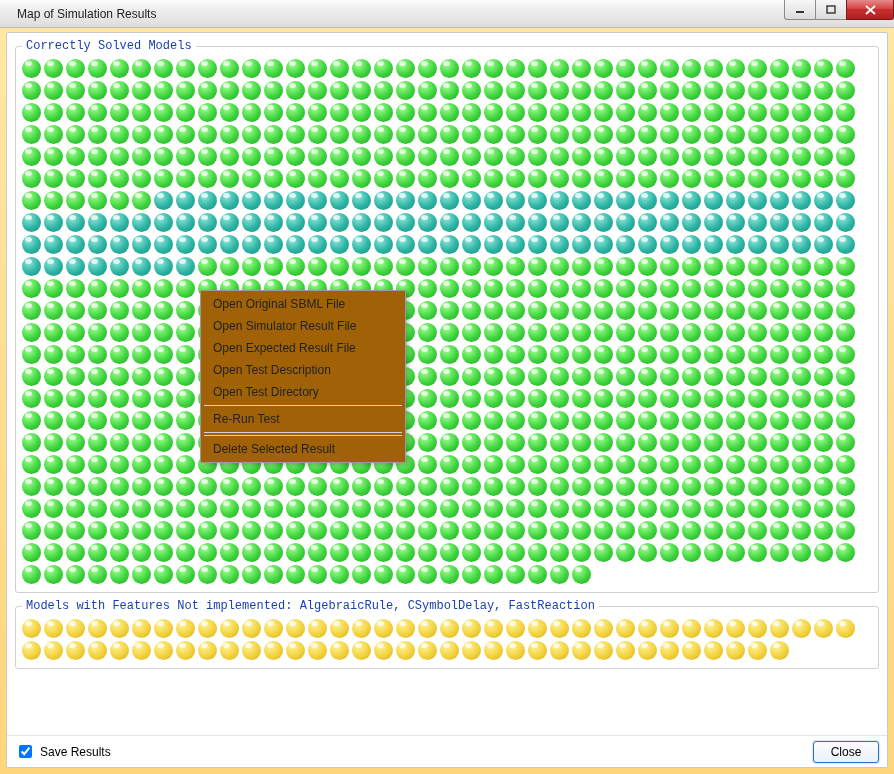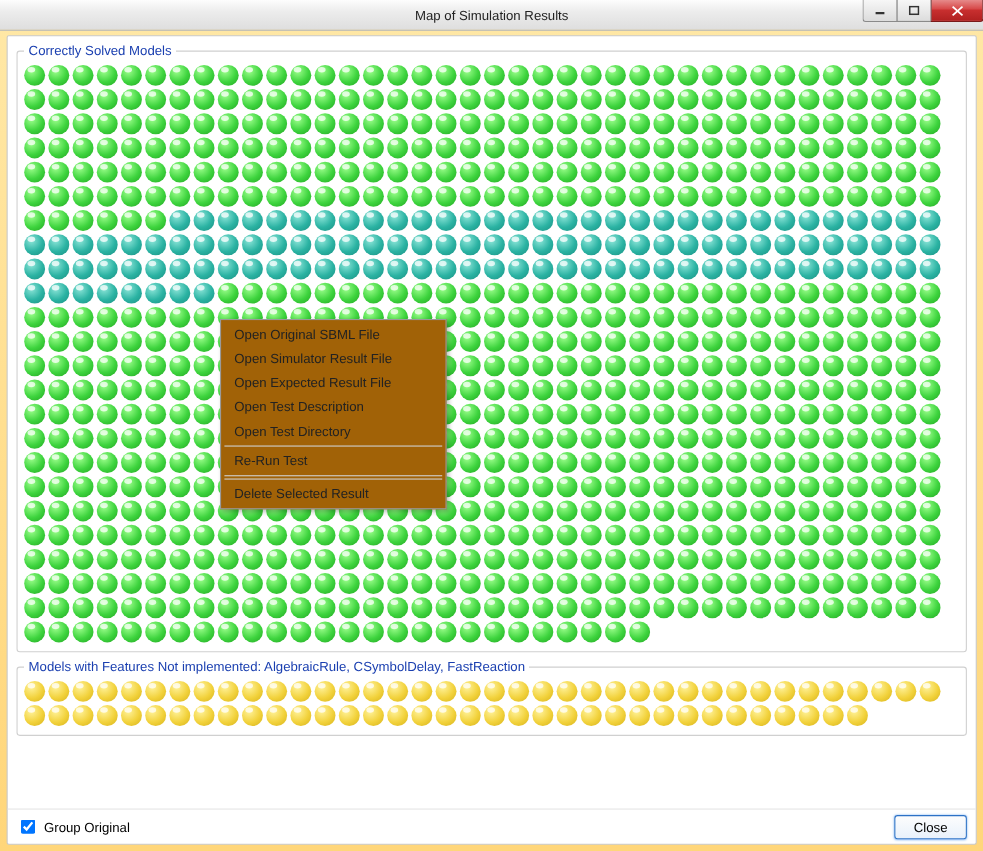--- a/index.html
+++ b/index.html
@@ -14,21 +14,20 @@
   position: relative;
 }
 .titlebar {
   height: 28px;
   background: linear-gradient(to bottom, #fdfdfd 0%, #ececec 40%, #dedede 100%);
   border-bottom: 1px solid #b8b8b8;
   display: flex;
   align-items: center;
   padding: 0 17px;
   position: relative;
-  justify-content: center;
 }
 .titlebar .title { color: #222; font-size: 12px; }
 .window-controls {
   position: absolute;
   right: 0;
   top: 0;
   display: flex;
   height: 20px;
 }
 .win-btn {
@@ -73,20 +72,21 @@
 fieldset.group {
   border: 1px solid #d0d0d0;
   border-radius: 3px;
   margin: 2px 0 6px 0;
   padding: 6px 6px 8px 6px;
 }
 fieldset.group legend {
   color: #1a3fb0;
   font-size: 12px;
   padding: 0 4px;
+  font-family: Liberation Mono, monospace;
 }
 .dot-grid {
   display: flex;
   flex-wrap: wrap;
   gap: 3px 3px;
 }
 .dot {
   width: 19px;
   height: 19px;
   border-radius: 50%;
@@ -1162,21 +1162,21 @@
           <div class="dot yellow"></div>
           <div class="dot yellow"></div>
         </div>
     </fieldset>
 
   </div>
 
   <div class="footer">
     <label class="checkbox-wrap">
       <input type="checkbox" id="group-results-cb" checked="" style="">
-      <span>Group Original</span>
+      <span>Save Results</span>
     </label>
     <button class="close-btn">Close</button>
   </div>
 </div>
 
 <div class="context-menu" id="ctx">
     <div class="menu-item">Open Original SBML File</div>
     <div class="menu-item">Open Simulator Result File</div>
     <div class="menu-item">Open Expected Result File</div>
     <div class="menu-item">Open Test Description</div>

